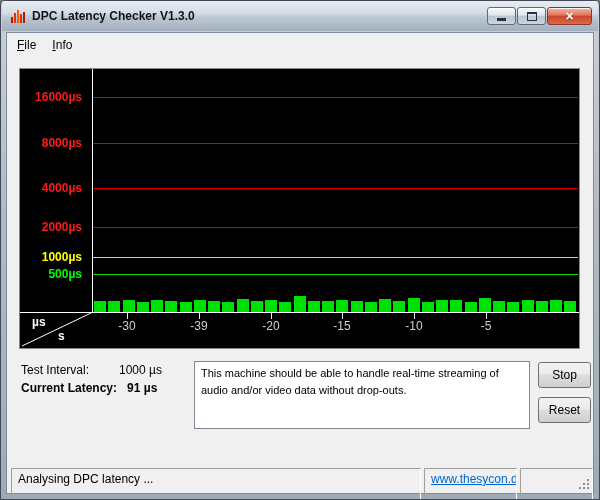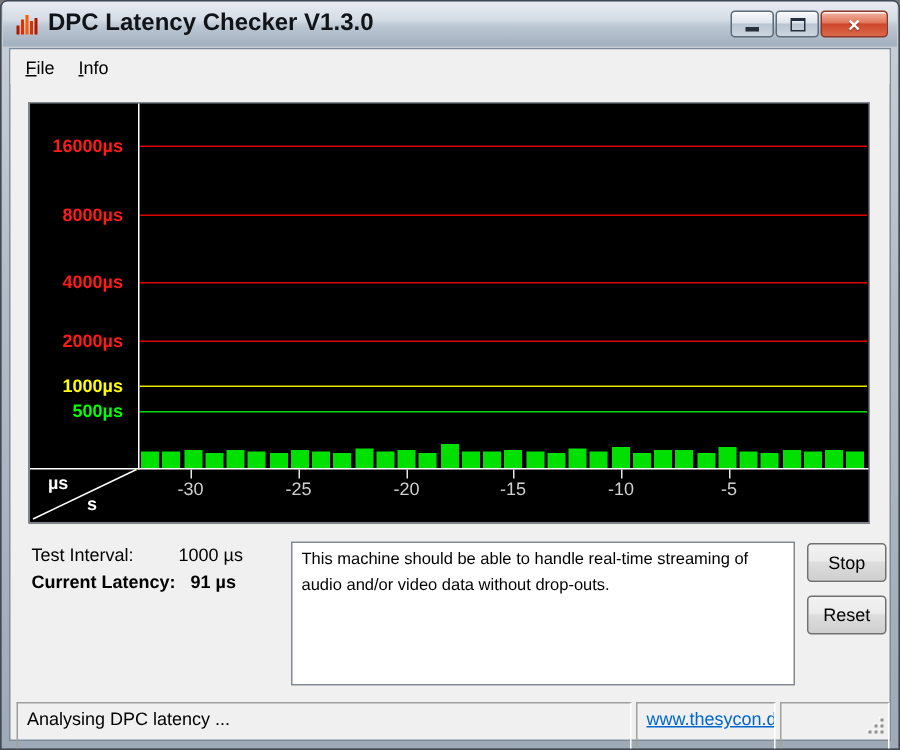--- a/index.html
+++ b/index.html
@@ -7,21 +7,21 @@
 
   .window { position:relative; width:600px; height:500px;
     border:1px solid #3f4a56; border-radius:5px 5px 0 0; overflow:hidden;
     background:linear-gradient(180deg,#c9d0d8 0%,#b3bcc6 40%,#9faab7 100%); }
 
   
   .titlebar { position:absolute; left:1px; top:0; right:1px; height:30px;
     background:linear-gradient(180deg,#e9edf2 0%,#d5dce5 40%,#bcc7d3 55%,#a2afbe 100%);
     display:flex; align-items:center; padding:0 6px; }
   .app-icon { width:16px; height:16px; margin:0 6px 0 2px; flex:0 0 auto; }
-  .title-text { font-size:16px; font-weight:700; color:#101418; flex:1 1 auto;
+  .title-text { font-size:12px; font-weight:700; color:#101418; flex:1 1 auto;
     white-space:nowrap; overflow:hidden; }
   .win-controls { display:flex; gap:1px; }
   .winbtn { width:29px; height:18px; border:1px solid #5d6b7a; border-radius:3px;
     background:linear-gradient(180deg,#f7f9fb 0%,#dfe5ec 45%,#b9c5d2 50%,#ccd5df 100%);
     display:flex; align-items:center; justify-content:center; cursor:default;
     box-shadow:inset 0 1px 0 rgba(255,255,255,.85); }
   .winbtn.close { width:45px; border-color:#8d3526;
     background:linear-gradient(180deg,#f3b5a3 0%,#e0765a 45%,#ce452b 50%,#d96a49 100%); }
   .glyph-min { width:9px; height:3px; background:#26303c; margin-top:7px; }
   .glyph-max { width:10px; height:9px; border:1px solid #26303c; border-top-width:2px; }
@@ -52,21 +52,21 @@
     font-size:12px; color:#cfcfcf; }
   .corner-svg { position:absolute; left:0; top:243px; width:72px; height:36px; }
   .unit-us { position:absolute; left:12px; top:246px; color:#fff; font-size:12px; font-weight:700; }
   .unit-s  { position:absolute; left:38px; top:260px; color:#fff; font-size:12px; font-weight:700; }
 
   
   .stat-row { position:absolute; left:14px; font-size:12px; color:#000; white-space:nowrap; }
   .stat-label { display:inline-block; min-width:88px; margin-right:10px; }
   .row1 { top:330px; } .row2 { top:348px;font-weight:bold; } .row3 { top:398px; }
 
-  .message-box { position:absolute; left:187px; top:328px; width:336px; height:96px;
+  .message-box { position:absolute; left:187px; top:328px; width:336px; height:68px;
     background:#fff; border:1px solid #828790; font-size:11px; line-height:1.5;
     color:#000; padding:3px 6px; }
 
   .btn { position:absolute; left:531px; width:53px; height:26px; font-size:12px;
     color:#000; border:1px solid #707070; border-radius:3px; cursor:default;
     background:linear-gradient(180deg,#f2f2f2 0%,#ebebeb 45%,#dddddd 50%,#cfcfcf 100%);
     font-family:"Liberation Sans", sans-serif; }
   .btn-stop  { top:329px; }
   .btn-reset { top:364px; }
   .btn-exit  { top:399px; border-color:#3c7fb1;
@@ -171,21 +171,21 @@
           <div class="y-label" style="top: 150px; color: rgb(255, 26, 26);">2000µs</div>
           <div class="y-label" style="top: 180px; color: rgb(255, 255, 0);">1000µs</div>
           <div class="y-label" style="top: 197px; color: rgb(0, 255, 0);">500µs</div>
         </div>
       <div class="axis-v"></div>
       <div class="axis-h"></div>
       <div class="layer">
           <div class="x-tick" style="left: 107px;"></div>
           <div class="x-tick-label" style="left: 93px;">-30</div>
           <div class="x-tick" style="left: 179px;"></div>
-          <div class="x-tick-label" style="left: 165px;">-25</div>
+          <div class="x-tick-label" style="left: 165px;">-39</div>
           <div class="x-tick" style="left: 251px;"></div>
           <div class="x-tick-label" style="left: 237px;">-20</div>
           <div class="x-tick" style="left: 322px;"></div>
           <div class="x-tick-label" style="left: 308px;">-15</div>
           <div class="x-tick" style="left: 394px;"></div>
           <div class="x-tick-label" style="left: 380px;">-10</div>
           <div class="x-tick" style="left: 466px;"></div>
           <div class="x-tick-label" style="left: 452px;">-5</div>
         </div>
       <svg class="corner-svg" viewBox="0 0 72 36">

